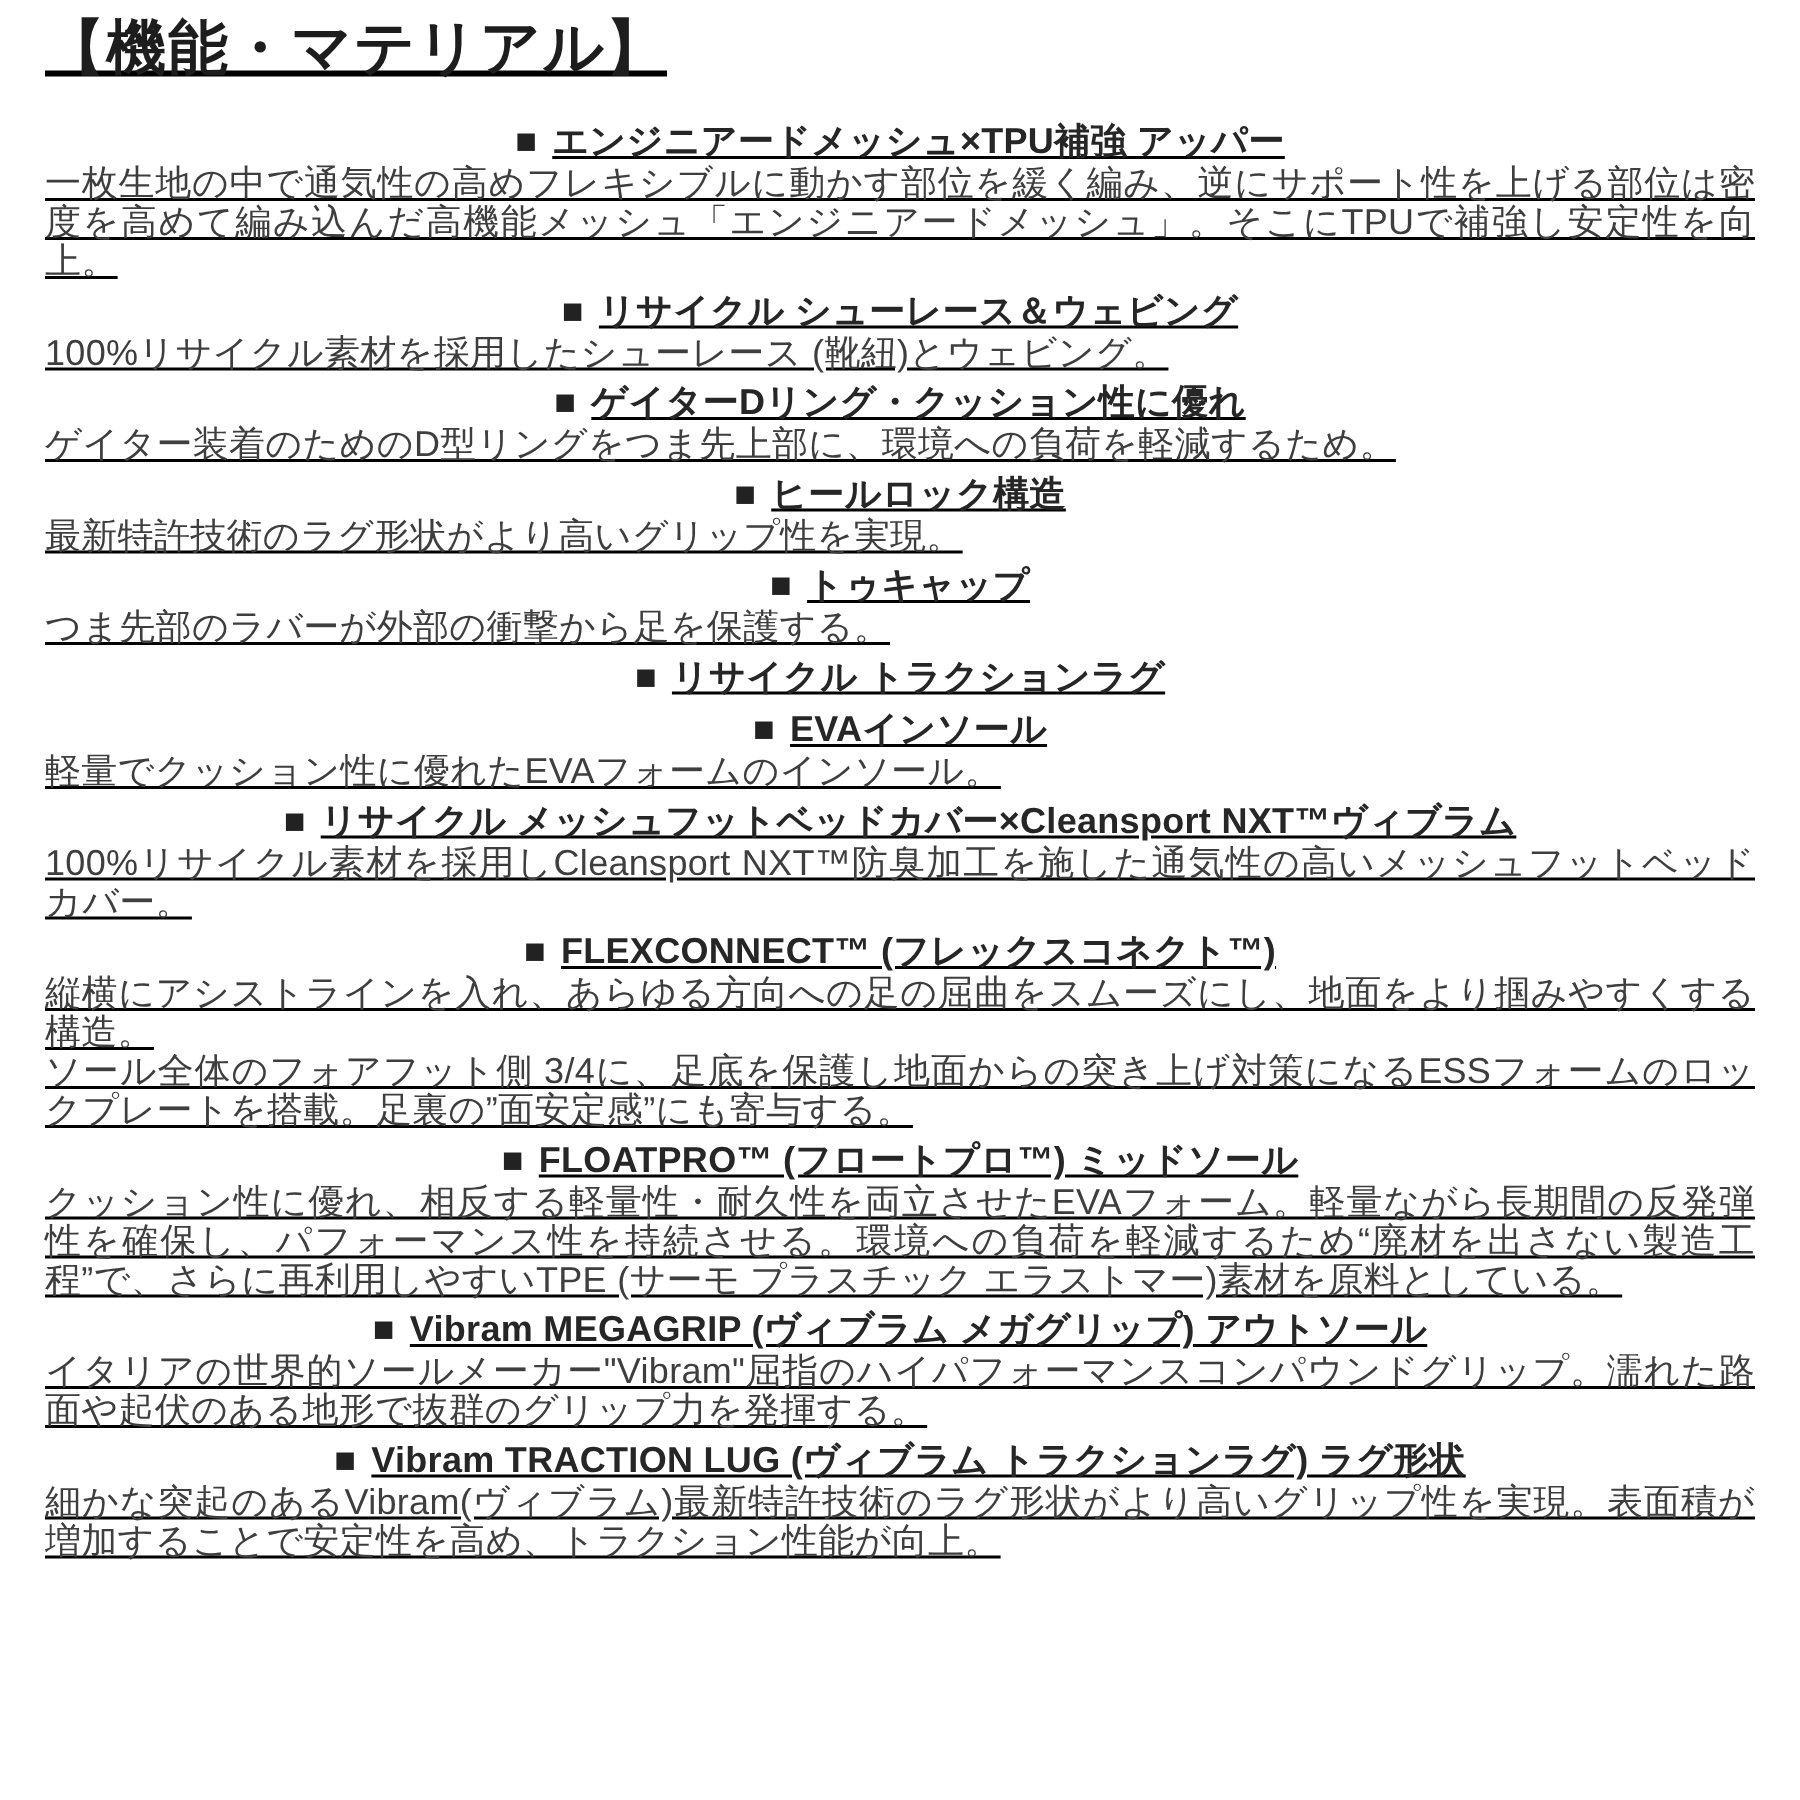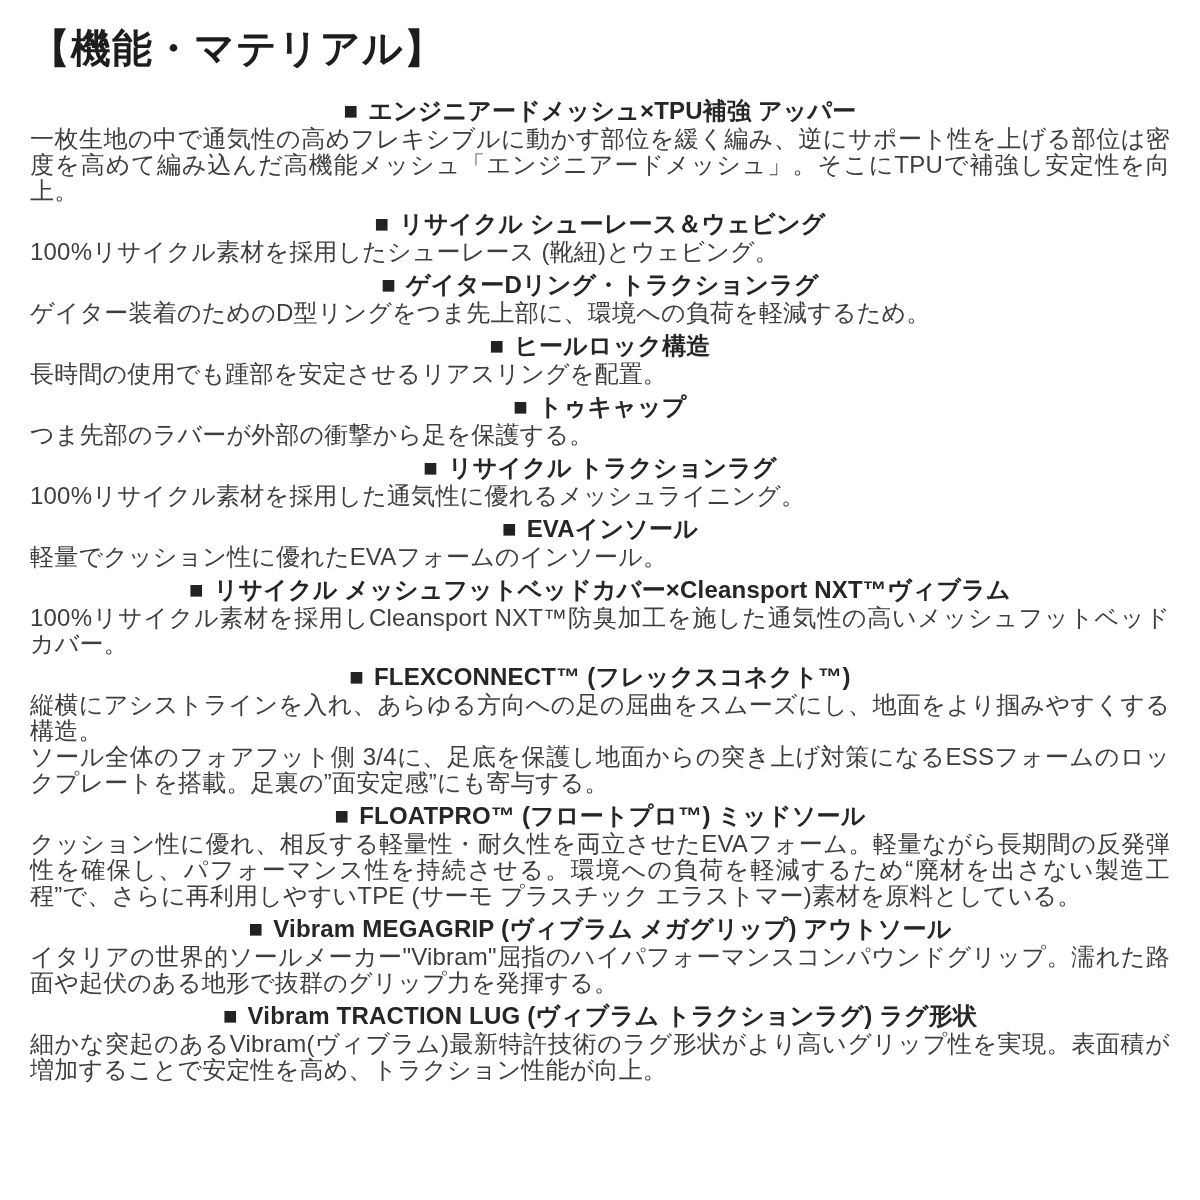--- a/index.html
+++ b/index.html
@@ -4,22 +4,23 @@
 <style>
   * { margin: 0; padding: 0; box-sizing: border-box; }
   html, body {
     background: #ffffff;
     font-family: "Liberation Sans", "DejaVu Sans", sans-serif;
   }
   .page {
     width: 1200px;
     height: 1200px;
     background: #ffffff;
-    padding: 24px 30px 30px 30px;
+    padding: 8px 30px 30px 30px;
     overflow: hidden;
+    text-decoration: underline;
   }
   .page-title {
     font-size: 40px;
     font-weight: 700;
     color: #1d1d1d;
     line-height: 1.2;
     letter-spacing: 1px;
     margin-bottom: 24px;
   }
   .section-heading {
@@ -56,37 +57,36 @@
     <h2 class="section-heading"><span class="bullet">■</span><span>エンジニアードメッシュ×TPU補強 アッパー</span></h2>
     <p class="section-body">一枚生地の中で通気性の高めフレキシブルに動かす部位を緩く編み、逆にサポート性を上げる部位は密度を高めて編み込んだ高機能メッシュ「エンジニアードメッシュ」。そこにTPUで補強し安定性を向上。</p>
   </section>
 
   <section>
     <h2 class="section-heading"><span class="bullet">■</span><span>リサイクル シューレース＆ウェビング</span></h2>
     <p class="section-body">100%リサイクル素材を採用したシューレース (靴紐)とウェビング。</p>
   </section>
 
   <section>
-    <h2 class="section-heading"><span class="bullet">■</span><span>ゲイターDリング・トラクションラグ</span></h2>
+    <h2 class="section-heading"><span class="bullet">■</span><span>ゲイターDリング・クッション性に優れ</span></h2>
     <p class="section-body">ゲイター装着のためのD型リングをつま先上部に、環境への負荷を軽減するため。</p>
   </section>
 
   <section>
     <h2 class="section-heading"><span class="bullet">■</span><span>ヒールロック構造</span></h2>
-    <p class="section-body">長時間の使用でも踵部を安定させるリアスリングを配置。</p>
+    <p class="section-body">最新特許技術のラグ形状がより高いグリップ性を実現。</p>
   </section>
 
   <section>
     <h2 class="section-heading"><span class="bullet">■</span><span>トゥキャップ</span></h2>
     <p class="section-body">つま先部のラバーが外部の衝撃から足を保護する。</p>
   </section>
 
   <section>
     <h2 class="section-heading"><span class="bullet">■</span><span>リサイクル トラクションラグ</span></h2>
-    <p class="section-body">100%リサイクル素材を採用した通気性に優れるメッシュライニング。</p>
   </section>
 
   <section>
     <h2 class="section-heading"><span class="bullet">■</span><span>EVAインソール</span></h2>
     <p class="section-body">軽量でクッション性に優れたEVAフォームのインソール。</p>
   </section>
 
   <section>
     <h2 class="section-heading"><span class="bullet">■</span><span>リサイクル メッシュフットベッドカバー×Cleansport NXT™ヴィブラム</span></h2>
     <p class="section-body">100%リサイクル素材を採用しCleansport NXT™防臭加工を施した通気性の高いメッシュフットベッドカバー。</p>

